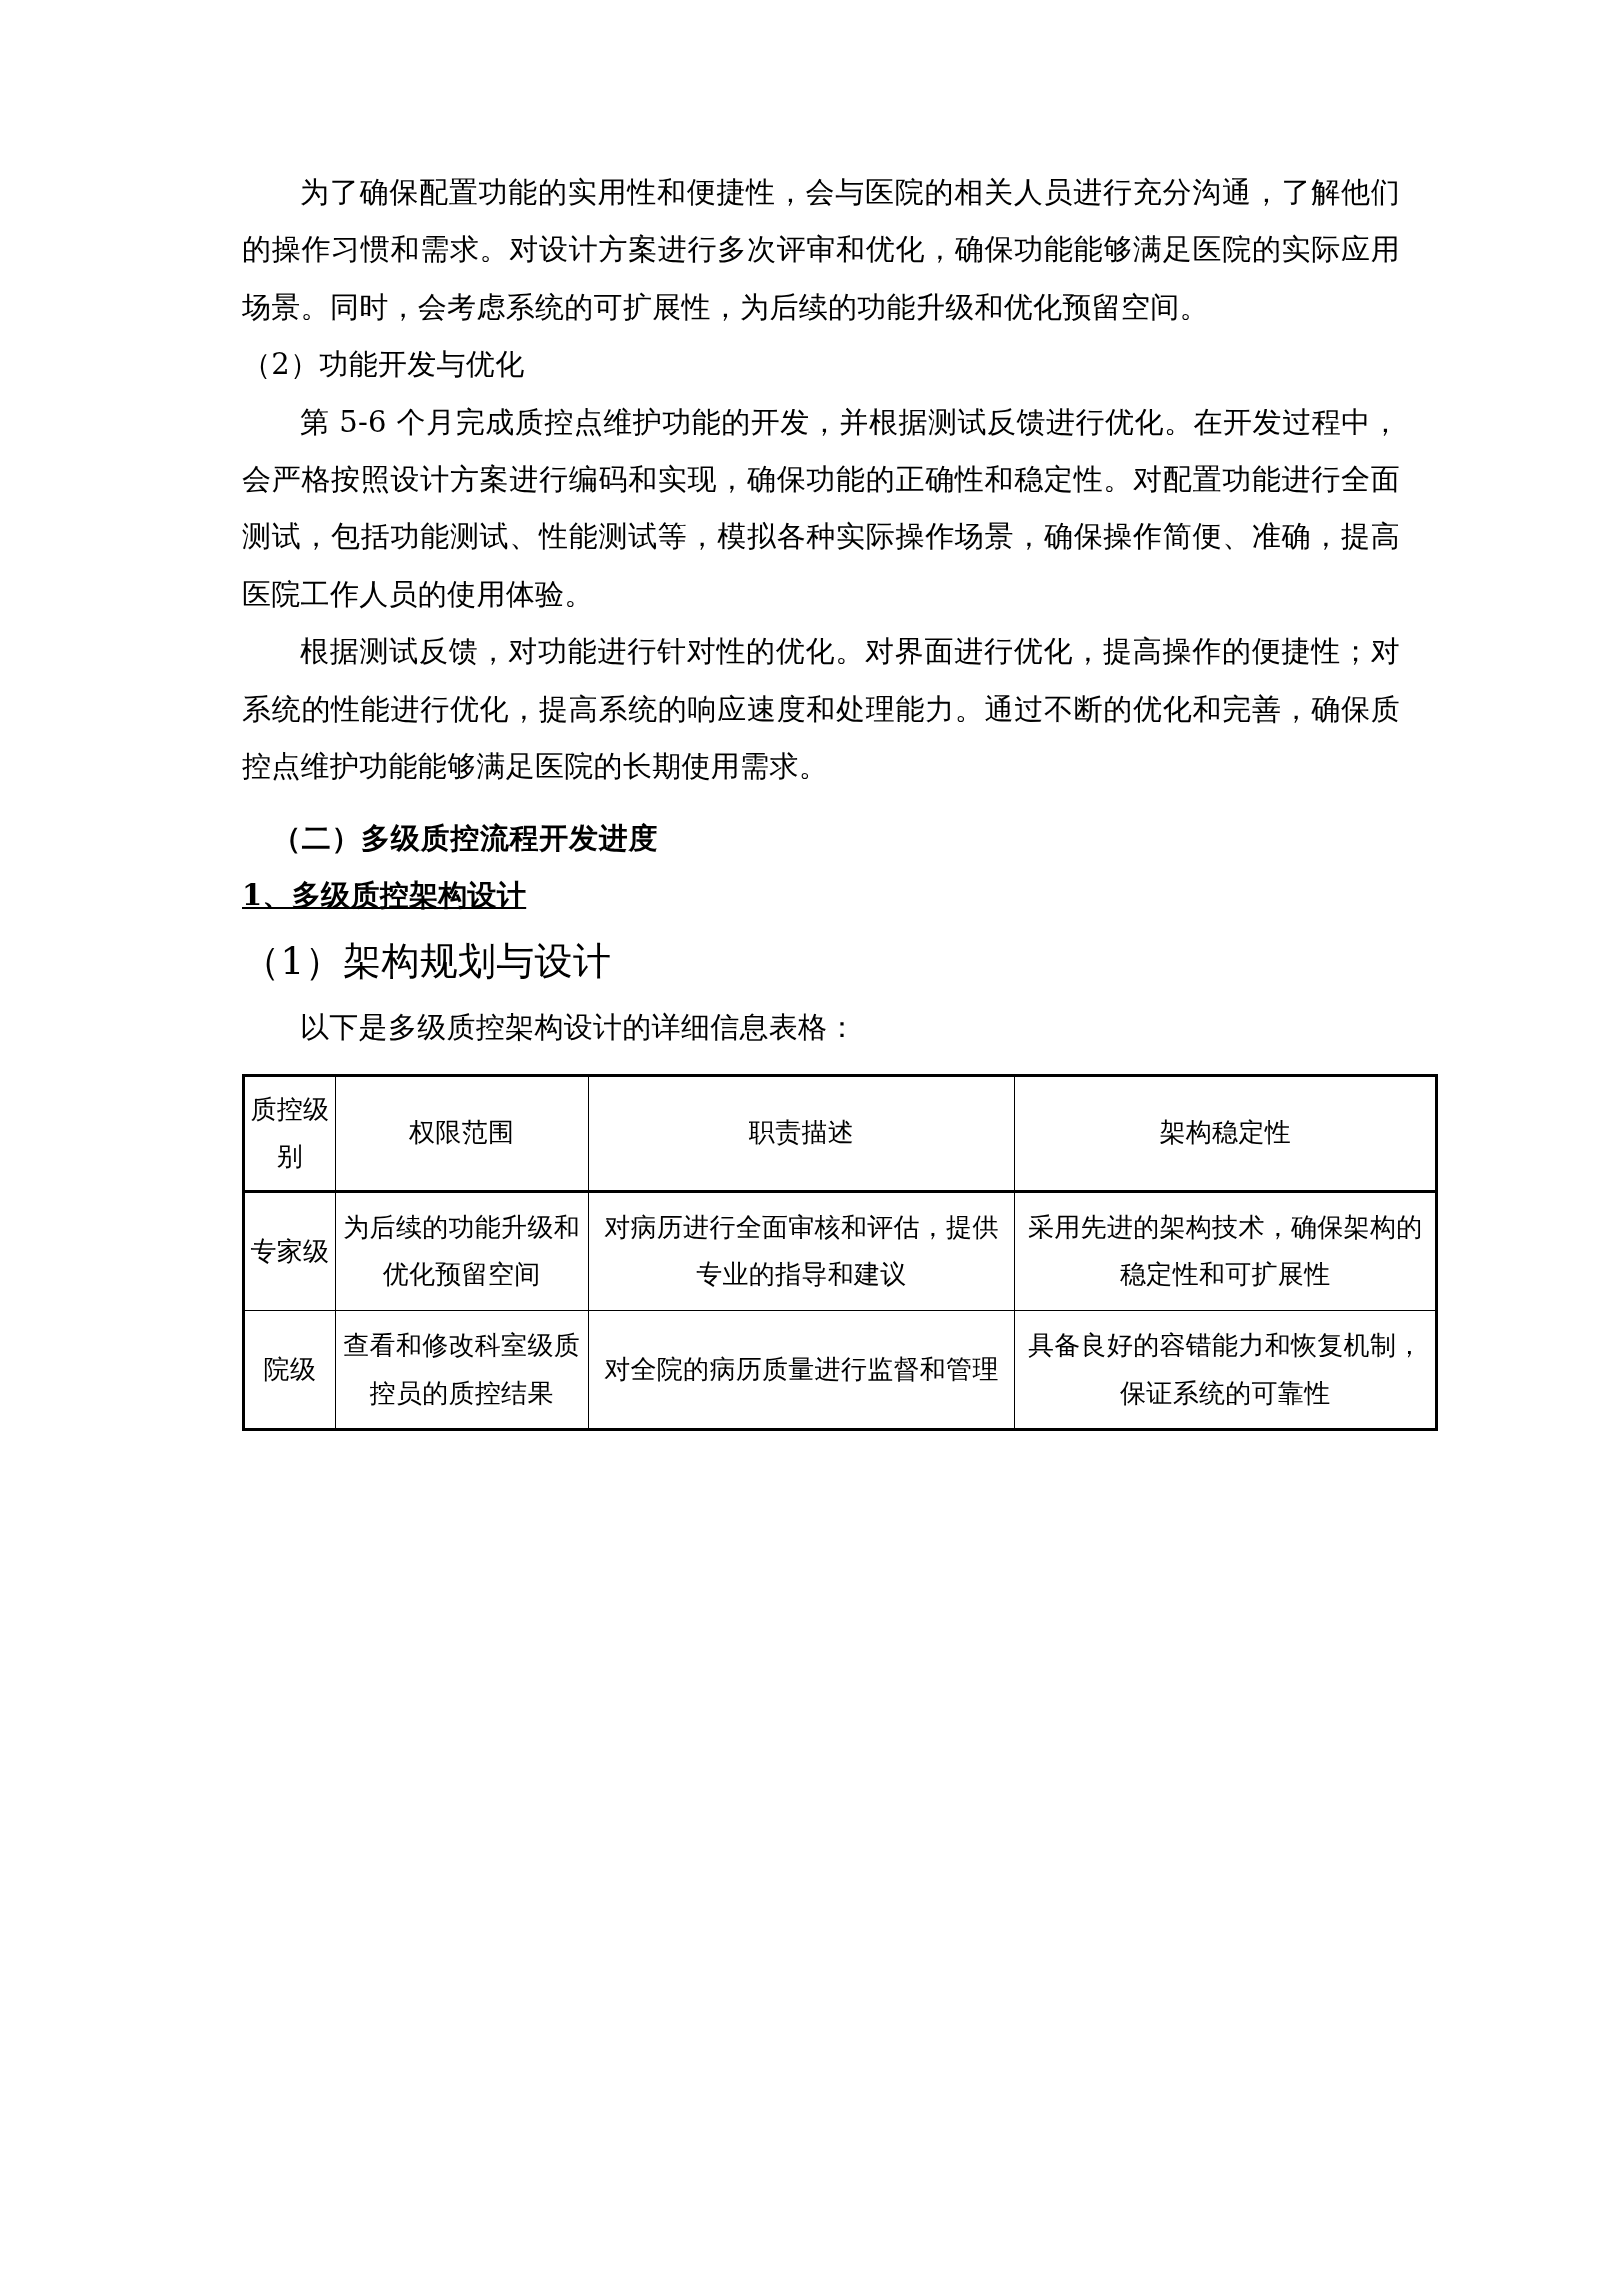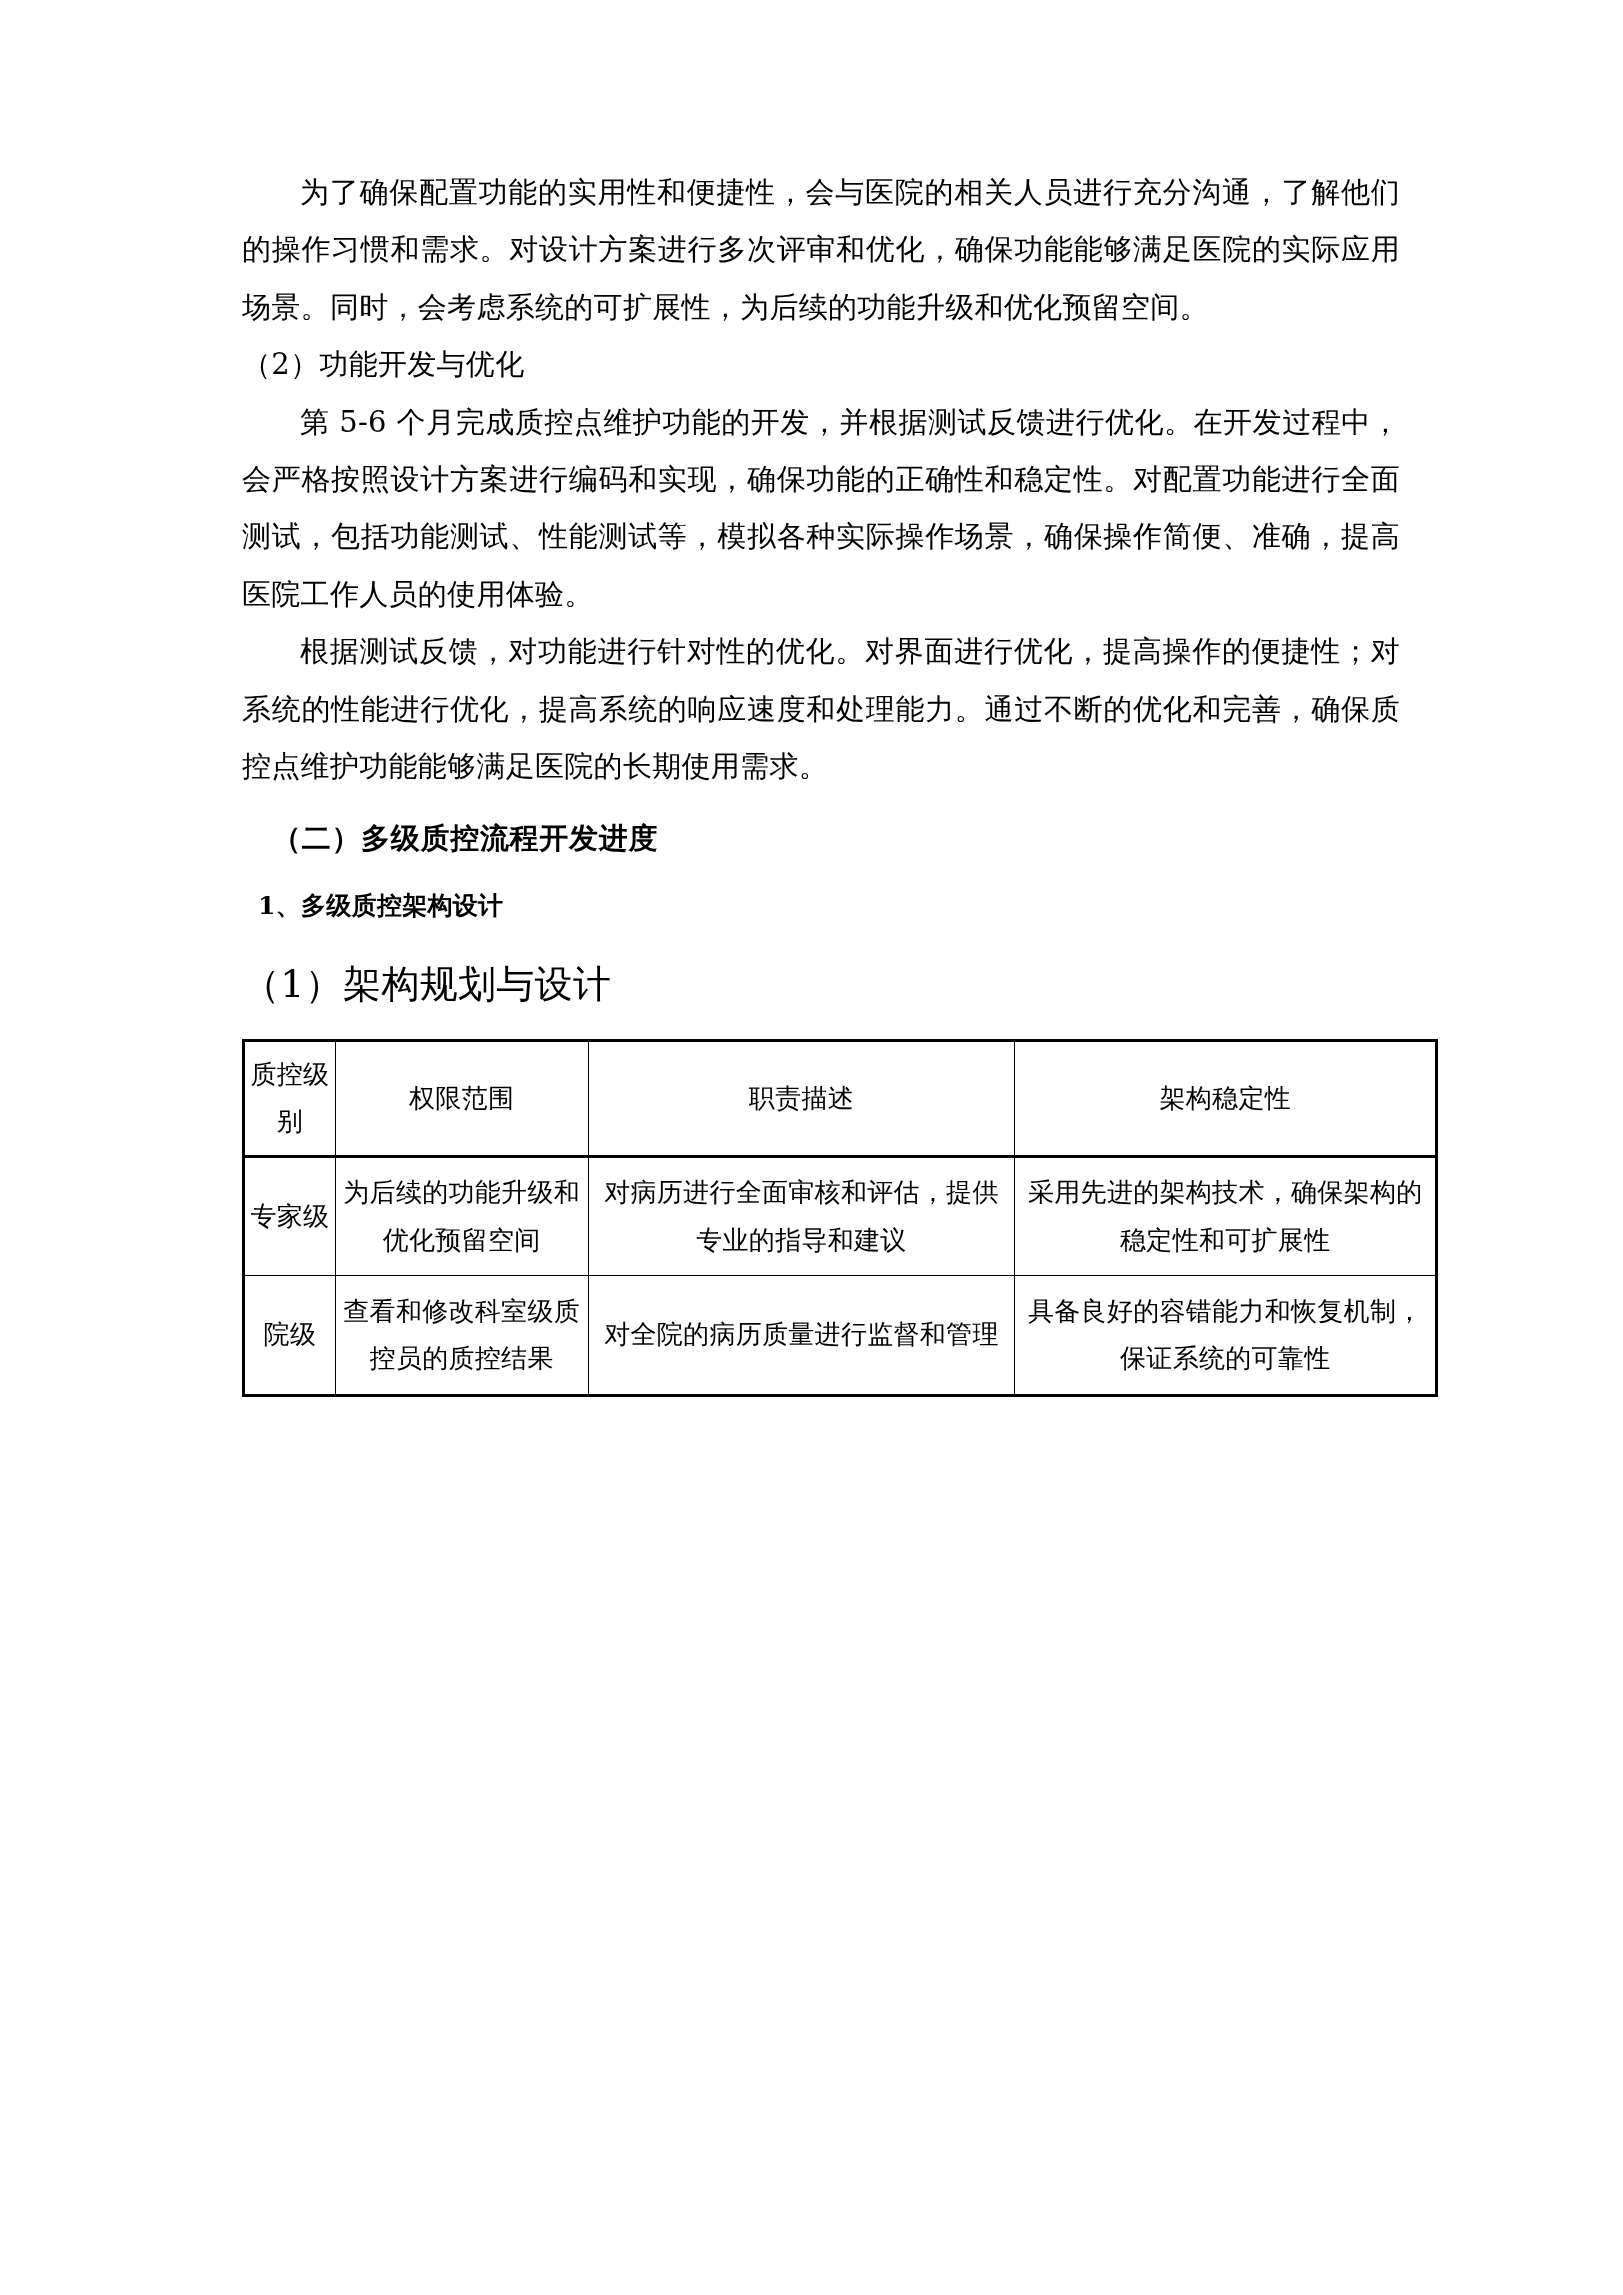--- a/index.html
+++ b/index.html
@@ -39,26 +39,27 @@
   
   h2.h-section {
     margin: 17px 0 1.3px 0;
     font-size: 29px;
     font-weight: bold;
     line-height: 1.82;
     text-indent: 30px;
     letter-spacing: 0.7px;
   }
   h3.h-sub {
-    margin: 16px;
-    font-size: 25px;
+    margin: 0;
+    font-size: 29px;
     font-weight: bold;
     line-height: 1.98;
     text-indent: 0;
     letter-spacing: 0.3px;
+    text-decoration: underline;
   }
   h4.h-subsub {
     margin: 0;
     font-size: 38px;
     font-weight: normal;
     line-height: 1.98;
     text-indent: 0;
     letter-spacing: 0.3px;
   }
   .h-lvl2 {
@@ -117,20 +118,21 @@
 
     <p class="para">根据测试反馈，对功能进行针对性的优化。对界面进行优化，提高操作的便捷性；对系统的性能进行优化，提高系统的响应速度和处理能力。通过不断的优化和完善，确保质控点维护功能能够满足医院的长期使用需求。</p>
 
     <h2 class="h-section">（二）多级质控流程开发进度</h2>
 
     <h3 class="h-sub">1、多级质控架构设计</h3>
 
     <h4 class="h-subsub">（1）架构规划与设计</h4>
 
 
+    <p class="para">以下是多级质控架构设计的详细信息表格：</p>
 
     <table class="info-table">
       <tbody>
         <tr class="head-row">
           <td class="c0">质控级别</td>
           <td class="c1">权限范围</td>
           <td class="c2">职责描述</td>
           <td class="c3">架构稳定性</td>
         </tr>
         <tr class="body-row">

